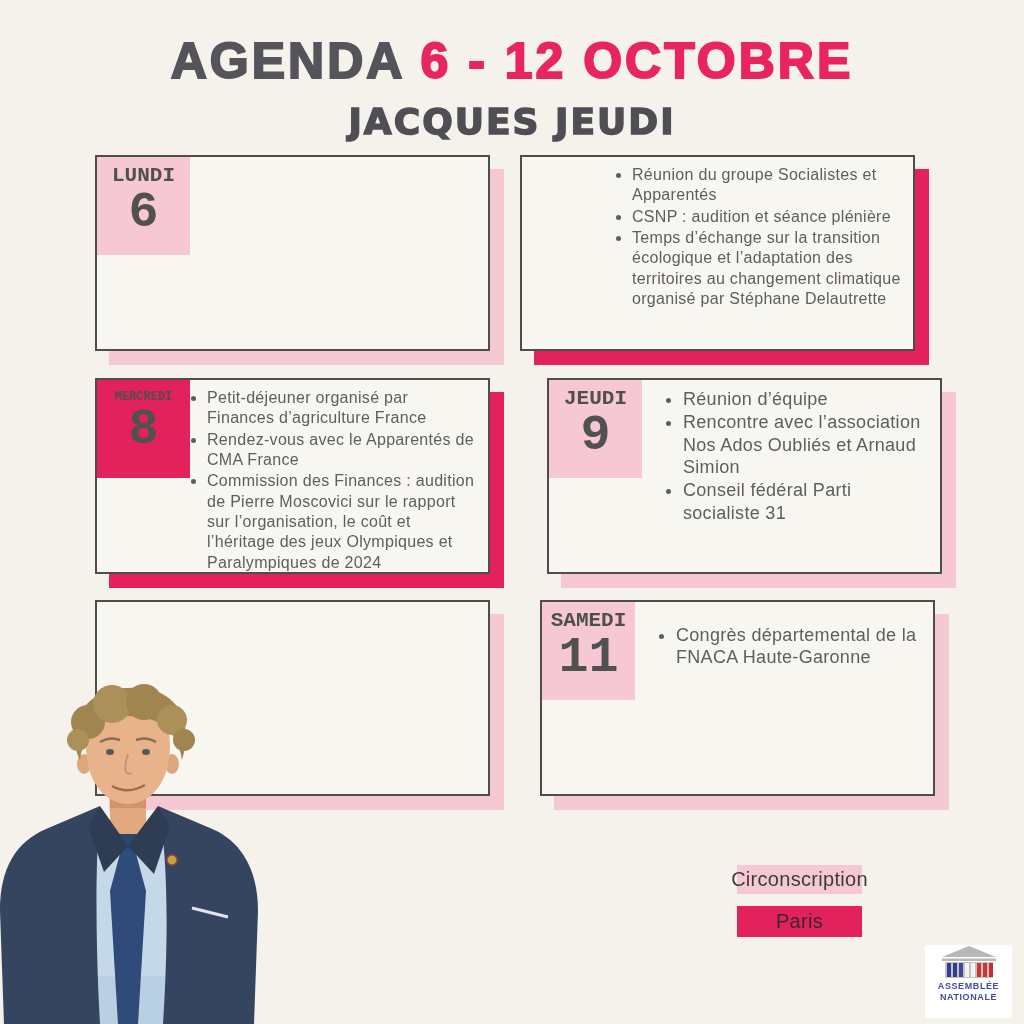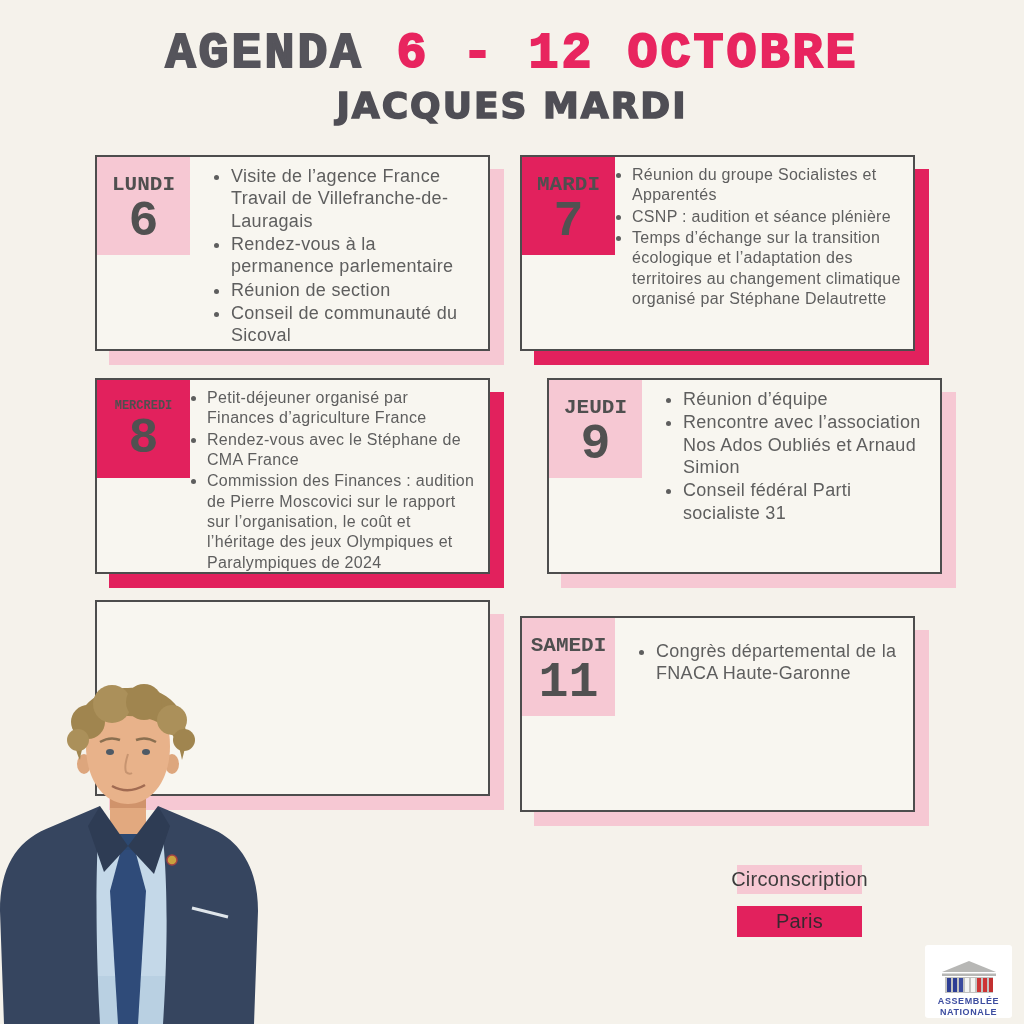--- a/index.html
+++ b/index.html
@@ -6,43 +6,43 @@
   body{
     width:1024px;height:1024px;
     background:#f5f2eb;
     font-family:"Liberation Sans",sans-serif;
     position:relative;overflow:hidden;
     -webkit-font-smoothing:antialiased;
   }
   
   .hdr{position:absolute;top:22px;left:0;width:1024px;text-align:center;}
   .hdr h1{
-    margin:4px;font-family:Liberation Mono, monospace;font-weight:bold;
+    margin:12px;font-family:Liberation Sans, sans-serif;font-weight:bold;
     font-size:50px;letter-spacing:3px;color:#55545b;
     -webkit-text-stroke:2px #55545b;line-height:1.1;
   }
   .hdr h1 .t-range{color:#e8255f;-webkit-text-stroke:2px #e8255f;}
   .hdr h2{
     margin:2px 0 0 0;font-family:"DejaVu Sans",sans-serif;font-weight:bold;
     font-size:36px;letter-spacing:2px;color:#4f4e55;
     -webkit-text-stroke:1.5px #4f4e55;
   }
   
   .card{
     position:absolute;width:395px;height:196px;
     background:#f8f6f0;border:2px solid #4d4d4d;box-sizing:border-box;
   }
   .card.type-circonscription{box-shadow:14px 14px 0 #f6c8d3;}
   .card.type-paris{box-shadow:14px 14px 0 #e2215d;}
   .pos1{left:95px;top:155px;}  .pos2{left:520px;top:155px;}
   .pos3{left:95px;top:378px;}  .pos4{left:547px;top:378px;}
-  .pos5{left:95px;top:600px;}  .pos6{left:520px;top:600px;margin-top:16px;}
+  .pos5{left:95px;top:600px;}  .pos6{left:540px;top:600px;}
   .badge{
     position:absolute;left:0;top:0;width:93px;height:98px;
-    display:flex;flex-direction:column;align-items:center;padding-top:16px;
+    display:flex;flex-direction:column;align-items:center;padding-top:7px;
     box-sizing:border-box;
   }
   .type-circonscription .badge{background:#f6c8d3;}
   .type-paris .badge{background:#e2215d;}
   .day{
     font-family:"Liberation Mono",monospace;font-weight:bold;
     font-size:21px;color:#4f4f4f;white-space:nowrap;
   }
   .card.small-day .day{font-size:12px;margin-top:3px;}
   .num{
@@ -62,72 +62,62 @@
     position:absolute;left:737px;width:125px;height:29px;
     display:flex;align-items:center;justify-content:center;
     font-size:20px;color:#3c3c3c;letter-spacing:0.3px;
   }
   .legend-circ{top:865px;background:#f6c8d3;}
   .legend-paris{top:906px;background:#e2215d;height:31px;color:#38282f;}
   
   .an-logo{
     position:absolute;left:925px;top:945px;width:87px;height:73px;
     background:#ffffff;border-radius:3px;
-    display:flex;flex-direction:column;align-items:center;justify-content:flex-end;
+    display:flex;flex-direction:column;align-items:center;justify-content:flex-start;
   }
   .an-text{
     text-align:center;color:#3d4da0;font-size:9px;font-weight:bold;
     letter-spacing:0.6px;line-height:1.2;margin-top:2px;
     font-family:"Liberation Sans",sans-serif;
   }
   
   .photo{position:absolute;left:0;top:676px;width:258px;height:348px;}
 </style>
 </head>
 <body>
 
 <div class="page">
 
   <header class="hdr">
     <h1><span class="t-gray">AGENDA</span> <span class="t-range">6 - 12 OCTOBRE</span></h1>
-    <h2>JACQUES MARDI</h2>
+    <h2>JACQUES JEUDI</h2>
   </header>
 
   <div id="cards">
       <section class="card pos1 type-circonscription">
       <div class="badge">
         <div class="day">LUNDI</div>
         <div class="num">6</div>
       </div>
-      <ul class="items">
-          <li>Visite de l’agence France Travail de Villefranche-de-Lauragais</li>
-          <li>Rendez-vous à la permanence parlementaire</li>
-          <li>Réunion de section</li>
-          <li>Conseil de communauté du Sicoval</li>
-        </ul>
     </section>
       <section class="card pos2 type-paris">
-      <div class="badge">
-        <div class="day">MARDI</div>
-        <div class="num">7</div>
-      </div>
       <ul class="items">
           <li>Réunion du groupe Socialistes et Apparentés</li>
           <li>CSNP : audition et séance plénière</li>
           <li>Temps d’échange sur la transition écologique et l’adaptation des territoires au changement climatique organisé par Stéphane Delautrette</li>
         </ul>
     </section>
       <section class="card pos3 type-paris small-day">
       <div class="badge">
         <div class="day">MERCREDI</div>
         <div class="num">8</div>
       </div>
       <ul class="items">
           <li>Petit-déjeuner organisé par Finances d’agriculture France</li>
-          <li>Rendez-vous avec le Stéphane de CMA France</li>
+          <li>Rendez-vous avec le Apparentés de CMA France</li>
           <li>Commission des Finances : audition de Pierre Moscovici sur le rapport sur l’organisation, le coût et l’héritage des jeux Olympiques et Paralympiques de 2024</li>
         </ul>
     </section>
       <section class="card pos4 type-circonscription">
       <div class="badge">
         <div class="day">JEUDI</div>
         <div class="num">9</div>
       </div>
       <ul class="items">
           <li>Réunion d’équipe</li>

